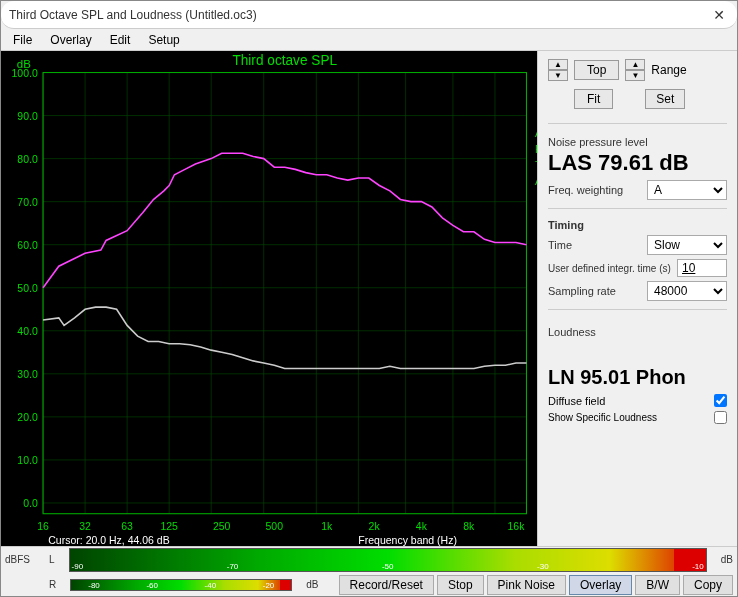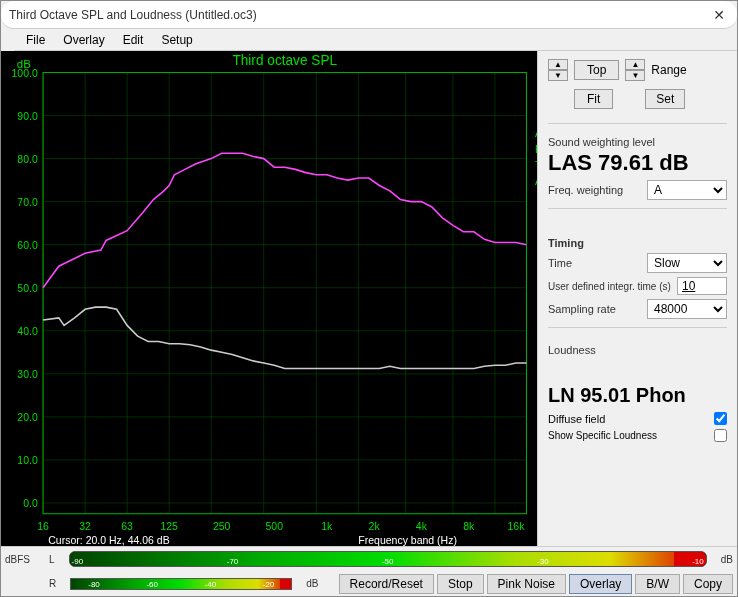--- a/index.html
+++ b/index.html
@@ -4,36 +4,36 @@
   <style>
     * { margin: 0; padding: 0; box-sizing: border-box; }
     body { width: 738px; height: 597px; background: #f0f0f0; font-family: 'Segoe UI', Arial, sans-serif; font-size: 12px; overflow: hidden; }
     
     .window { width: 738px; height: 597px; background: #f0f0f0; border: 1px solid #888; display: flex; flex-direction: column; }
     
     .title-bar { background: #fff; height: 28px; display: flex; align-items: center; justify-content: space-between; padding: 0 8px; border-bottom: 1px solid #ccc; border-radius: 13px; }
     .title-bar-left { font-size: 12px; color: #333; }
     .title-bar-close { width: 20px; height: 20px; display: flex; align-items: center; justify-content: center; cursor: pointer; font-size: 14px; color: #333; }
     
-    .menu-bar { background: #f0f0f0; height: 22px; display: flex; align-items: center; padding: 0 4px; border-bottom: 1px solid #ccc; gap: 2px; margin-left: 13px; }
+    .menu-bar { background: #f0f0f0; height: 22px; display: flex; align-items: center; padding: 0 4px; border-bottom: 1px solid #ccc; gap: 2px; }
     .menu-item { padding: 2px 8px; font-size: 12px; cursor: pointer; color: #000; }
     
     .main-content { display: flex; flex: 1; overflow: hidden; }
     
     .chart-area { flex: 1; background: #000; position: relative; overflow: hidden; }
     
     .chart-svg { position: absolute; top: 0; left: 0; width: 100%; height: 100%; }
     
     .side-panel { width: 200px; background: #f0f0f0; padding: 8px 10px; display: flex; flex-direction: column; gap: 4px; border-left: 1px solid #ccc; overflow-y: auto; }
     
     .spl-section { margin-top: 4px; }
     .spl-label { font-size: 11px; color: #333; }
     .spl-value { font-size: 22px; font-weight: bold; color: #000; margin: 2px 0; }
     
-    .timing-section { margin-top: 20px; }
+    .timing-section { margin-top: 2px; }
     .timing-label { font-size: 11px; font-weight: bold; color: #333; }
     
     .form-row { display: flex; align-items: center; justify-content: space-between; margin-top: 4px; }
     .form-row-label { font-size: 11px; color: #333; flex: 1; }
     .form-select { width: 80px; padding: 1px 2px; font-size: 12px; border: 1px solid #aaa; background: #fff; }
     .form-input { width: 80px; padding: 1px 4px; font-size: 12px; border: 1px solid #aaa; background: #fff; text-decoration: underline; }
     
     .loudness-section { margin-top: 8px; }
     .loudness-value { font-size: 20px; font-weight: bold; color: #000; line-height: 1.3; }
     
@@ -177,21 +177,21 @@
       <div class="top-row-controls" style="margin-top:-2px;">
         <div style="width:20px;"></div>
         <button class="label-button">Fit</button>
         <div style="width:20px;"></div>
         <button class="label-button" style="padding:2px 10px;">Set</button>
       </div>
 
       <div class="divider"></div>
 
       <div class="spl-section">
-        <div class="spl-label">Sound weighting level</div>
+        <div class="spl-label">Noise pressure level</div>
         <div class="spl-value">LAS 79.61 dB</div>
         <div class="form-row">
           <span class="form-row-label">Freq. weighting</span>
           <select class="form-select">
             <option>A</option>
             <option>B</option>
             <option>C</option>
             <option>Z</option>
           </select>
         </div>
@@ -241,21 +241,21 @@
         </div>
       </div>
     </div>
   </div>
 
   <div class="bottom-bar">
 
     <div class="meter-row">
       <span class="meter-label" style="font-size:10px; width:32px;">dBFS</span>
       <span style="font-size:10px; color:#333; margin-right:2px;">L</span>
-      <div class="meter-bar" style="flex:1; height:16px; position:relative;border-radius:6px;">
+      <div class="meter-bar" style="flex:1; height:24px; position:relative;">
 
         <div style="width:30%; height:100%; background: linear-gradient(to right, #004400, #00aa00);"></div>
         <div style="width:20%; height:100%; background: linear-gradient(to right, #00aa00, #00dd00);"></div>
         <div style="width:20%; height:100%; background: linear-gradient(to right, #00dd00, #aadd00);"></div>
         <div style="width:15%; height:100%; background: linear-gradient(to right, #aadd00, #dddd00);"></div>
         <div style="width:10%; height:100%; background: linear-gradient(to right, #dddd00, #dd4400);"></div>
         <div style="width:5%; height:100%; background: #dd0000;"></div>
 
         <div style="position:absolute; top:0; left:0; right:0; bottom:0; display:flex; justify-content:space-between; align-items:flex-end; pointer-events:none; padding: 0 2px;">
           <span style="font-size:8px; color:#fff;">-90</span>

